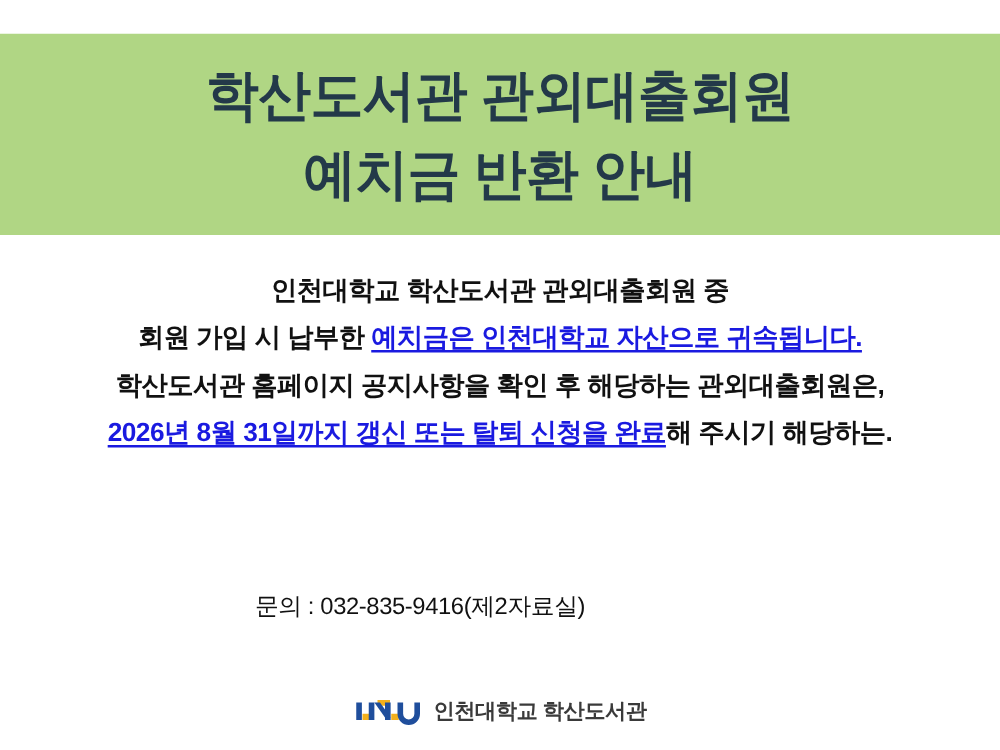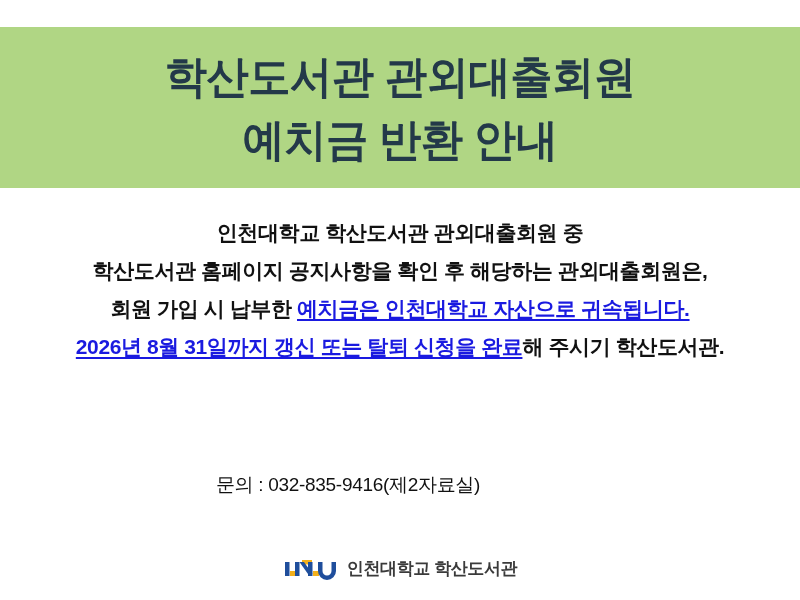--- a/index.html
+++ b/index.html
@@ -76,21 +76,21 @@
   .seg.link {
     color: #1a1ae0;
     text-decoration: underline;
     text-underline-offset: 3px;
     text-decoration-thickness: 1.5px;
   }
 
   
   .contact-line {
     position: absolute;
-    left: 16px;
+    left: 4px;
     top: 472px;
     width: 664px;
     text-align: center;
     font-size: 19px;
     color: #111111;
     font-weight: 500;
     letter-spacing: -0.3px;
     white-space: nowrap;
   }
 
@@ -129,29 +129,29 @@
   </div>
 
   <div class="body-block">
 
     <div class="body-line">
       <span class="seg plain">인천대학교 학산도서관 관외대출회원 중</span>
     </div>
 
 
     <div class="body-line">
+      <span class="seg plain">회원 가입 시 납부한 </span><span class="seg link">예치금은 인천대학교 자산으로 귀속됩니다.</span>
+    </div>
+
+    <div class="body-line">
       <span class="seg plain">학산도서관 홈페이지 공지사항을 확인 후 해당하는 관외대출회원은,</span>
     </div>
 
     <div class="body-line">
-      <span class="seg plain">회원 가입 시 납부한 </span><span class="seg link">예치금은 인천대학교 자산으로 귀속됩니다.</span>
-    </div>
-
-    <div class="body-line">
-      <span class="seg link">2026년 8월 31일까지 갱신 또는 탈퇴 신청을 완료</span><span class="seg plain">해 주시기 학산도서관.</span>
+      <span class="seg link">2026년 8월 31일까지 갱신 또는 탈퇴 신청을 완료</span><span class="seg plain">해 주시기 해당하는.</span>
     </div>
 
   </div>
 
   <div class="contact-line">문의 : 032-835-9416(제2자료실)</div>
 
   <div class="footer">
     <span class="logo-mark">
       <svg viewBox="0 0 112 48" width="56" height="24" aria-hidden="true">
 

